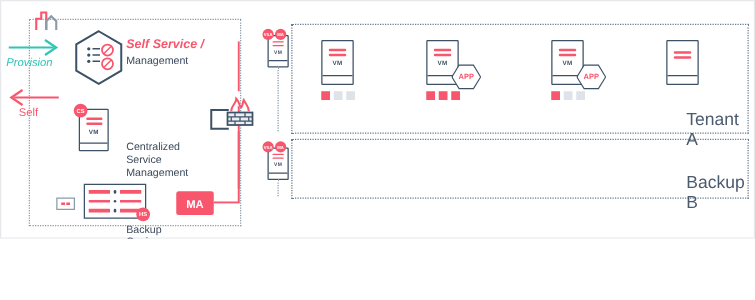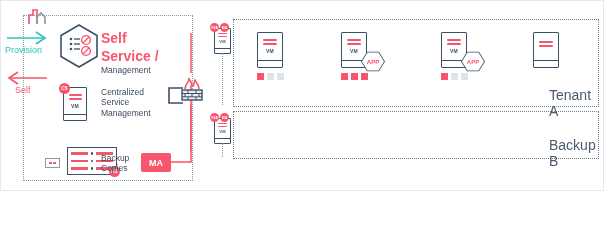--- a/index.html
+++ b/index.html
@@ -6,33 +6,33 @@
   body{
     font-family:"Liberation Sans", sans-serif;
     width:604px;height:191px;overflow:hidden;
     -webkit-font-smoothing:antialiased;
   }
   #stage{position:relative;width:604px;height:191px;background:#fff;box-sizing:border-box;
          border:1px solid #e6e8ec;}
   .abs{position:absolute;}
 
   
-  .lbl{font-size:8.5px;color:#3c4a5c;line-height:1.22;white-space:pre-line;}
+  .lbl{font-size:8.5px;color:#3c4a5c;line-height:1.22;white-space:pre-line;margin-top:25px;}
   .tenant-lbl{font-size:14px;color:#4a5b6e;}
 
   
   .dash-left{
     border:1px dotted #8d9aa8;
     background:transparent;
   }
   .dash-tenant{
     border:1px dotted #6b7c8f;
     background:transparent;
   }
-  .prov-txt{font-size:9px;color:#2ec4b6;font-weight:400;}
+  .prov-txt{font-size:9px;color:#2ec4b6;font-weight:400;font-style:italic;}
   .bill-txt{font-size:9px;color:#f8566c;font-weight:400;}
 
   
   .vmbox{box-sizing:border-box;border:1.8px solid #3d5166;background:#fff;border-radius:1px;
          display:flex;flex-direction:column;align-items:center;}
   .vmbox .bars{width:100%;display:flex;flex-direction:column;align-items:center;gap:2px;}
   .vmbar{background:#f8566c;border-radius:1px;}
   .vmtext{font-size:5px;font-weight:bold;color:#3d5166;letter-spacing:.2px;}
   .vmfoot{width:100%;border-top:1.8px solid #3d5166;}
 
@@ -112,21 +112,21 @@
       <line x1="17" y1="26" x2="23" y2="26" stroke="#3d5166" stroke-width="1.3"></line>
 
       <circle cx="29" cy="17" r="4.4" fill="none" stroke="#f8566c" stroke-width="1.4"></circle>
       <line x1="26" y1="20" x2="32" y2="14" stroke="#f8566c" stroke-width="1.2"></line>
       <circle cx="29" cy="28" r="4.4" fill="none" stroke="#f8566c" stroke-width="1.4"></circle>
       <line x1="26" y1="31" x2="32" y2="25" stroke="#f8566c" stroke-width="1.2"></line>
     </svg>
   </div>
 
   <div class="abs" style="left:100px;top:29px;width:78px;">
-    <div style="font-size:14px;line-height:1.25;">
+    <div style="font-size:10px;line-height:1.25;font-style:italic;">
       <span style="color:#f8566c;font-weight:bold;">Self Service</span><span style="color:#f8566c;font-weight:bold;"> / </span>
     </div>
     <div style="font-size:8.5px;color:#3c4a5c;line-height:1.25;">Management</div>
   </div>
 
   <div class="abs vmbox" style="left:62px;top:86px;width:24px;height:34px;">
     <div class="bars" style="padding-top:6px;">
       <div class="vmbar" style="width:13px;height:2px;"></div>
       <div class="vmbar" style="width:13px;height:2px;"></div>
     </div>

